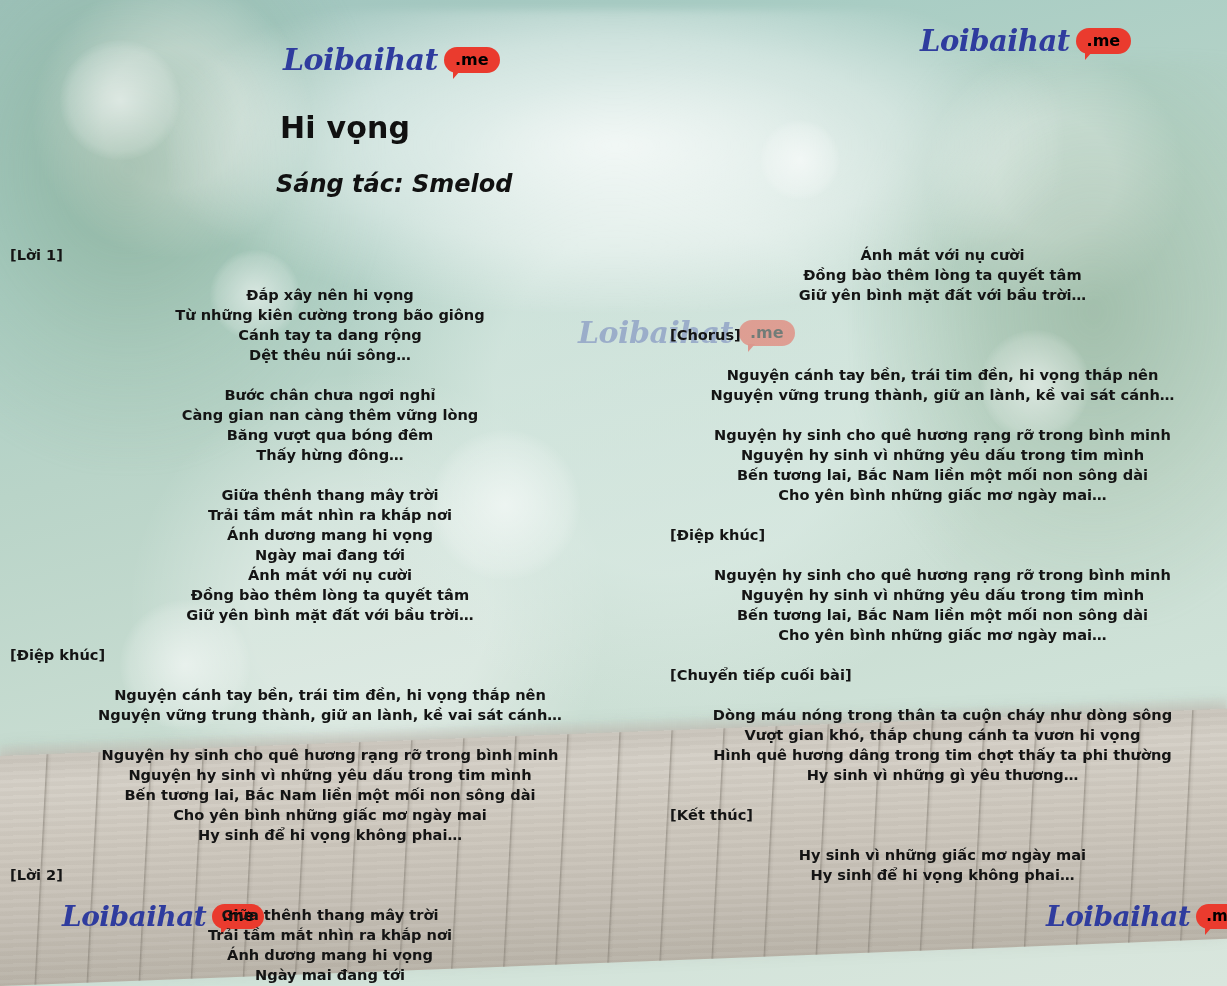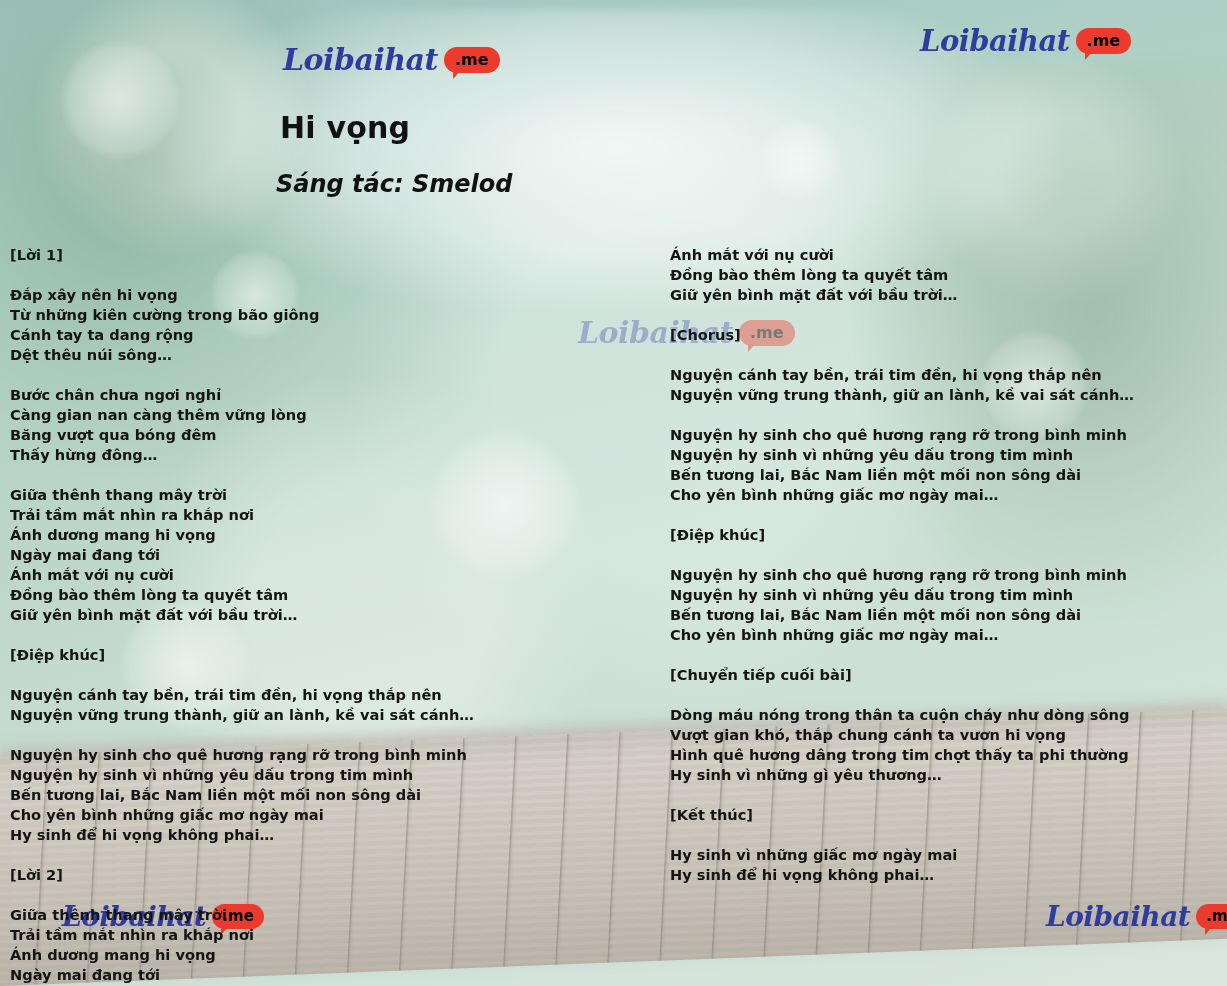--- a/index.html
+++ b/index.html
@@ -190,21 +190,21 @@
     font-size: 14.6px;
     font-weight: bold;
     color: #141414;
     line-height: 20px;
     white-space: pre-wrap;
   }
   #col-left { left: 10px; top: 245px; width: 640px; }
   #col-right { left: 670px; top: 245px; width: 545px; }
 
   .lyric-block { margin: 0 0 20px 0; }
-  .lyric-line { display: block; }
+  .lyric-line { display: block; text-align: center; }
   .section-tag { display: block; }
 
   
   #footer-url {
     position: absolute;
     left: 0; right: 0;
     top: 940px;
     text-align: center;
     font-size: 15px;
     color: #3a3a3a;

